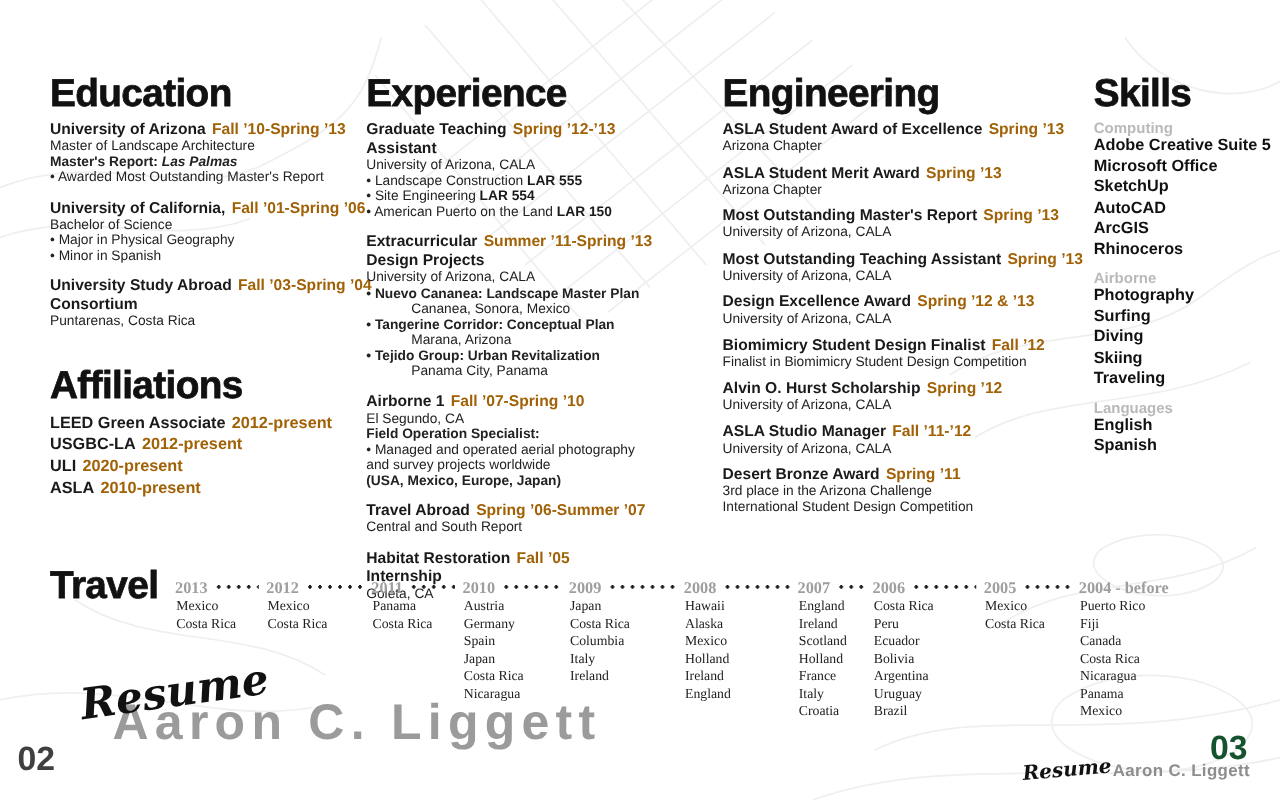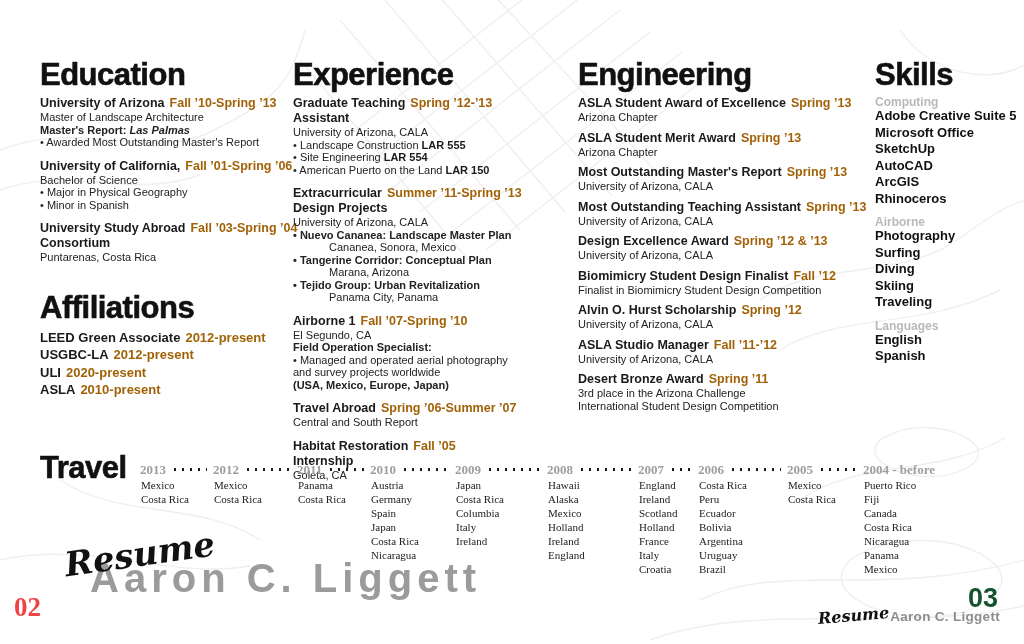--- a/index.html
+++ b/index.html
@@ -63,21 +63,21 @@
     font-family: "DejaVu Serif", serif; font-style: italic; font-weight: bold;
     font-size: 34px; color: #111; transform: rotate(-8deg);
   }
   .big-name {
     position: absolute; left: 90px; top: 556px; z-index: 2;
     font-size: 40px; font-weight: bold; color: #9b9b9b; letter-spacing: 5px;
     white-space: nowrap;
   }
   .pnum-left {
     position: absolute; left: 14px; top: 592px; z-index: 1;
-    font-size: 27px; font-weight: bold; color: #ef4444; font-family: Liberation Serif, serif;
+    font-size: 27px; font-weight: bold; color: #404040;
   }
   .pnum-right {
     position: absolute; right: 26px; top: 583px; z-index: 1;
     font-size: 27px; font-weight: bold; color: #14532d;
   }
   .footer-right { position: absolute; right: 24px; top: 606px; z-index: 2;
     display: flex; align-items: baseline; }
   .fr-script { font-family: "DejaVu Serif", serif; font-style: italic; font-weight: bold;
     font-size: 16px; color: #111; transform: rotate(-5deg); margin-right: 1px; }
   .fr-name { font-size: 13.5px; font-weight: bold; color: #8d8d8d; letter-spacing: 0.3px; }

